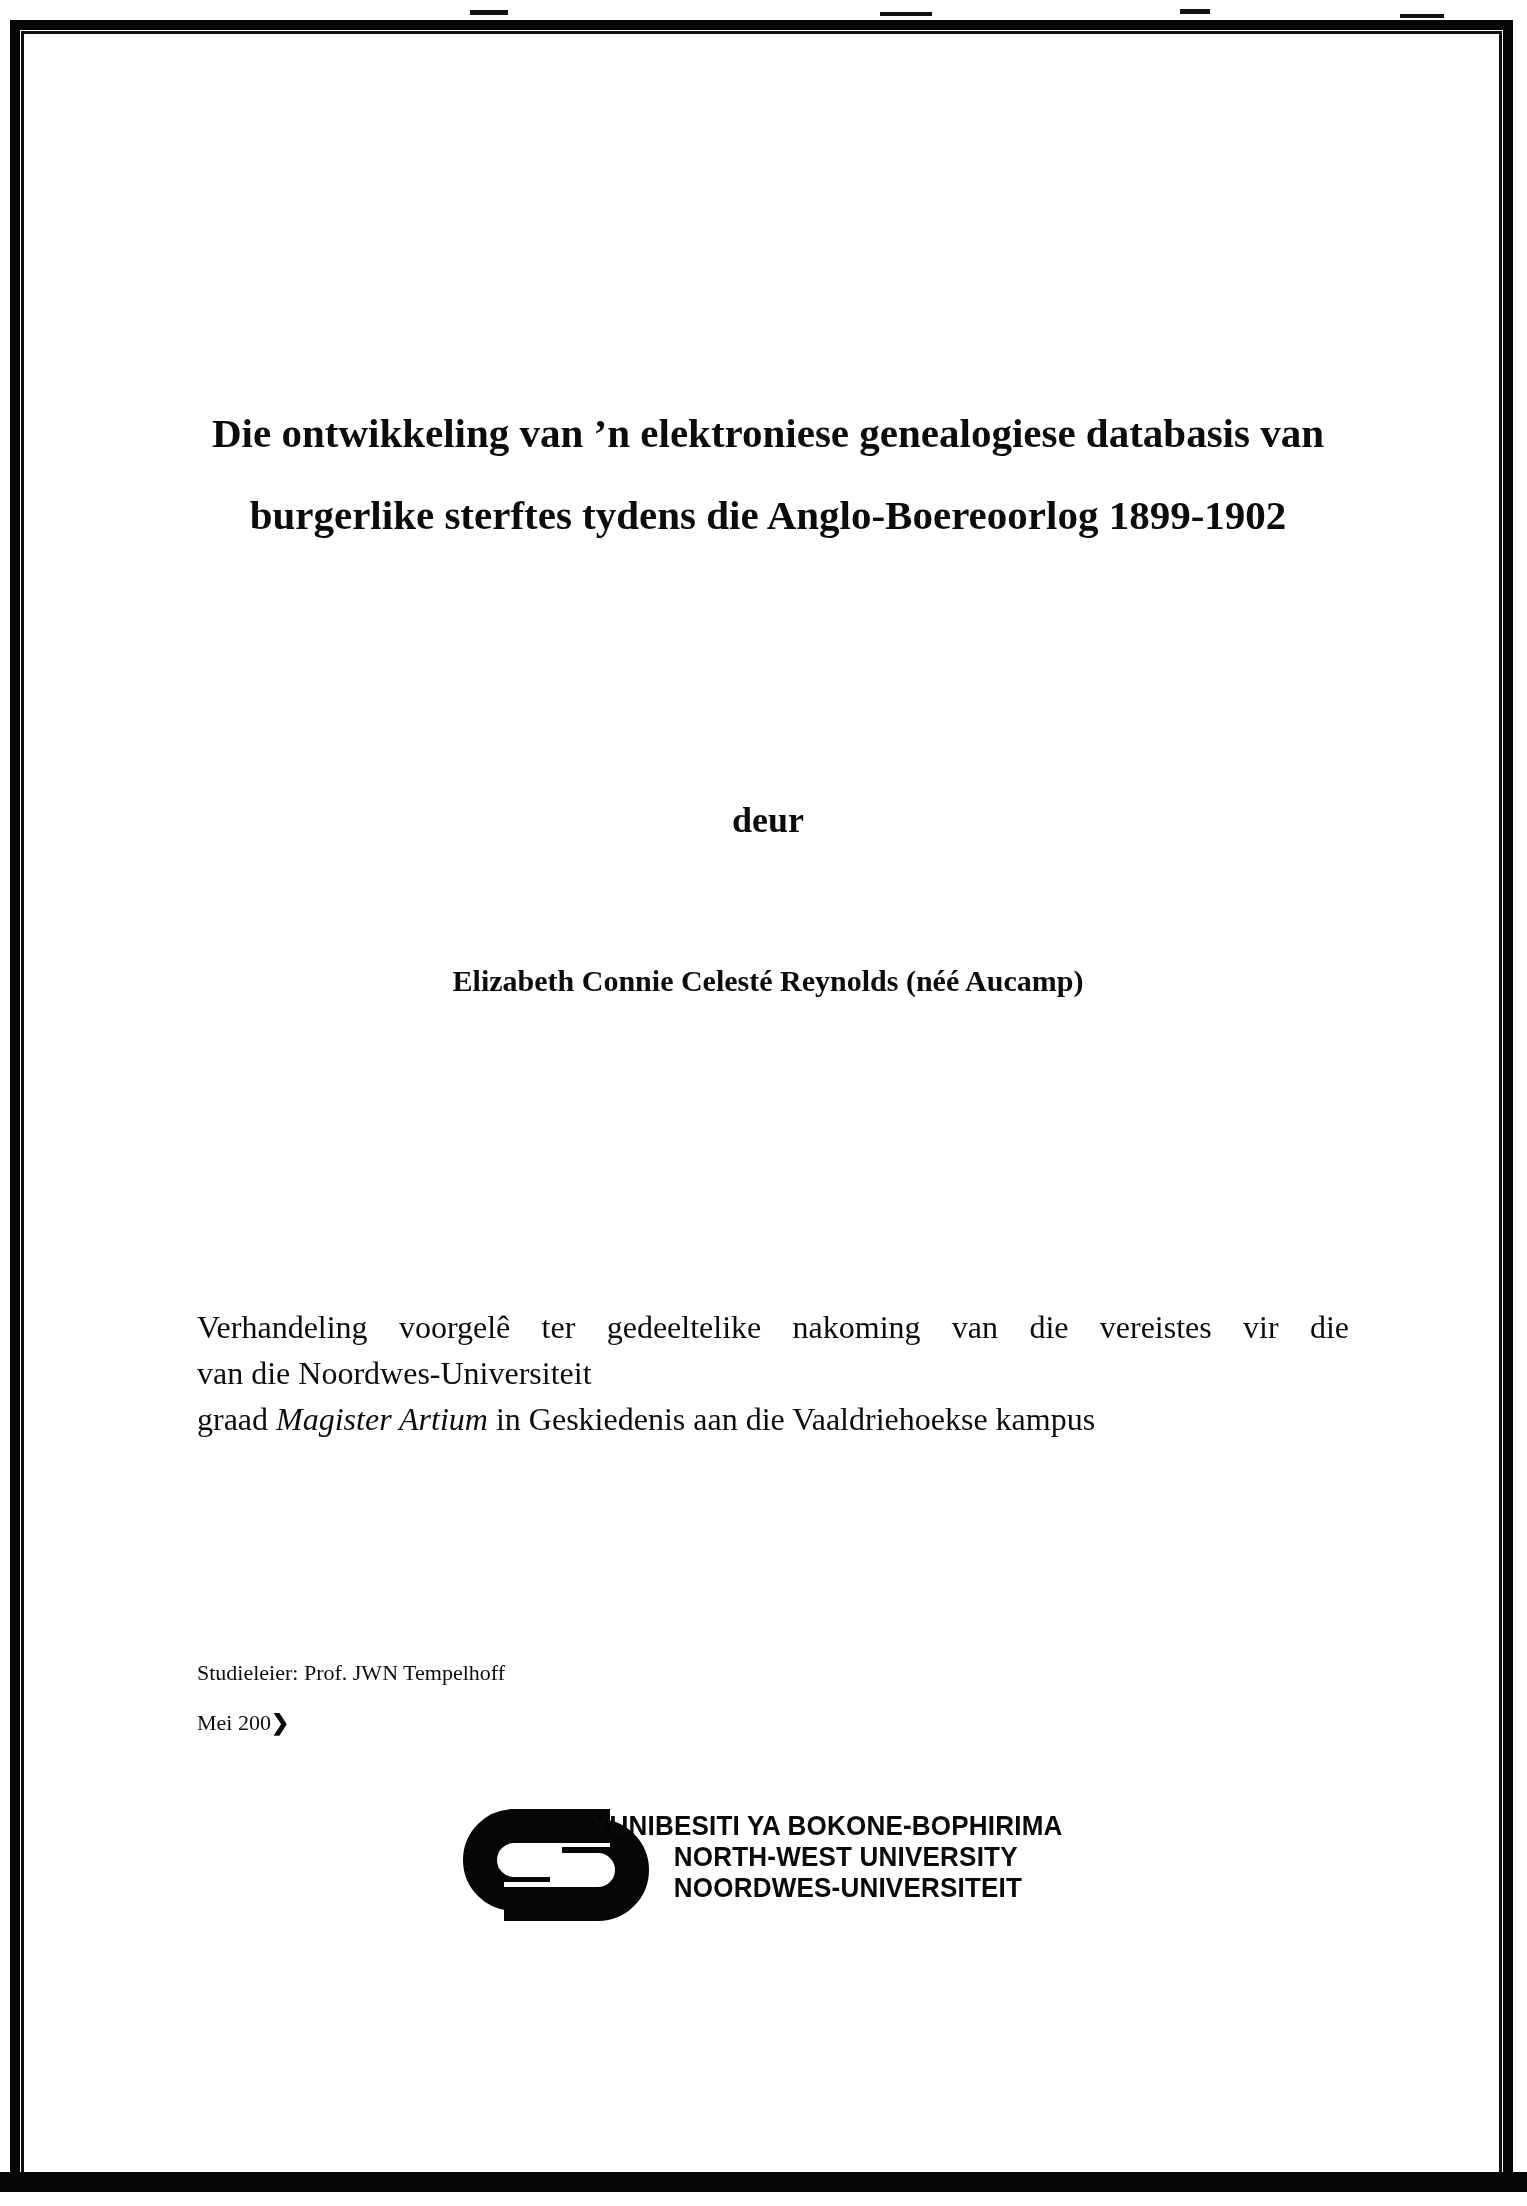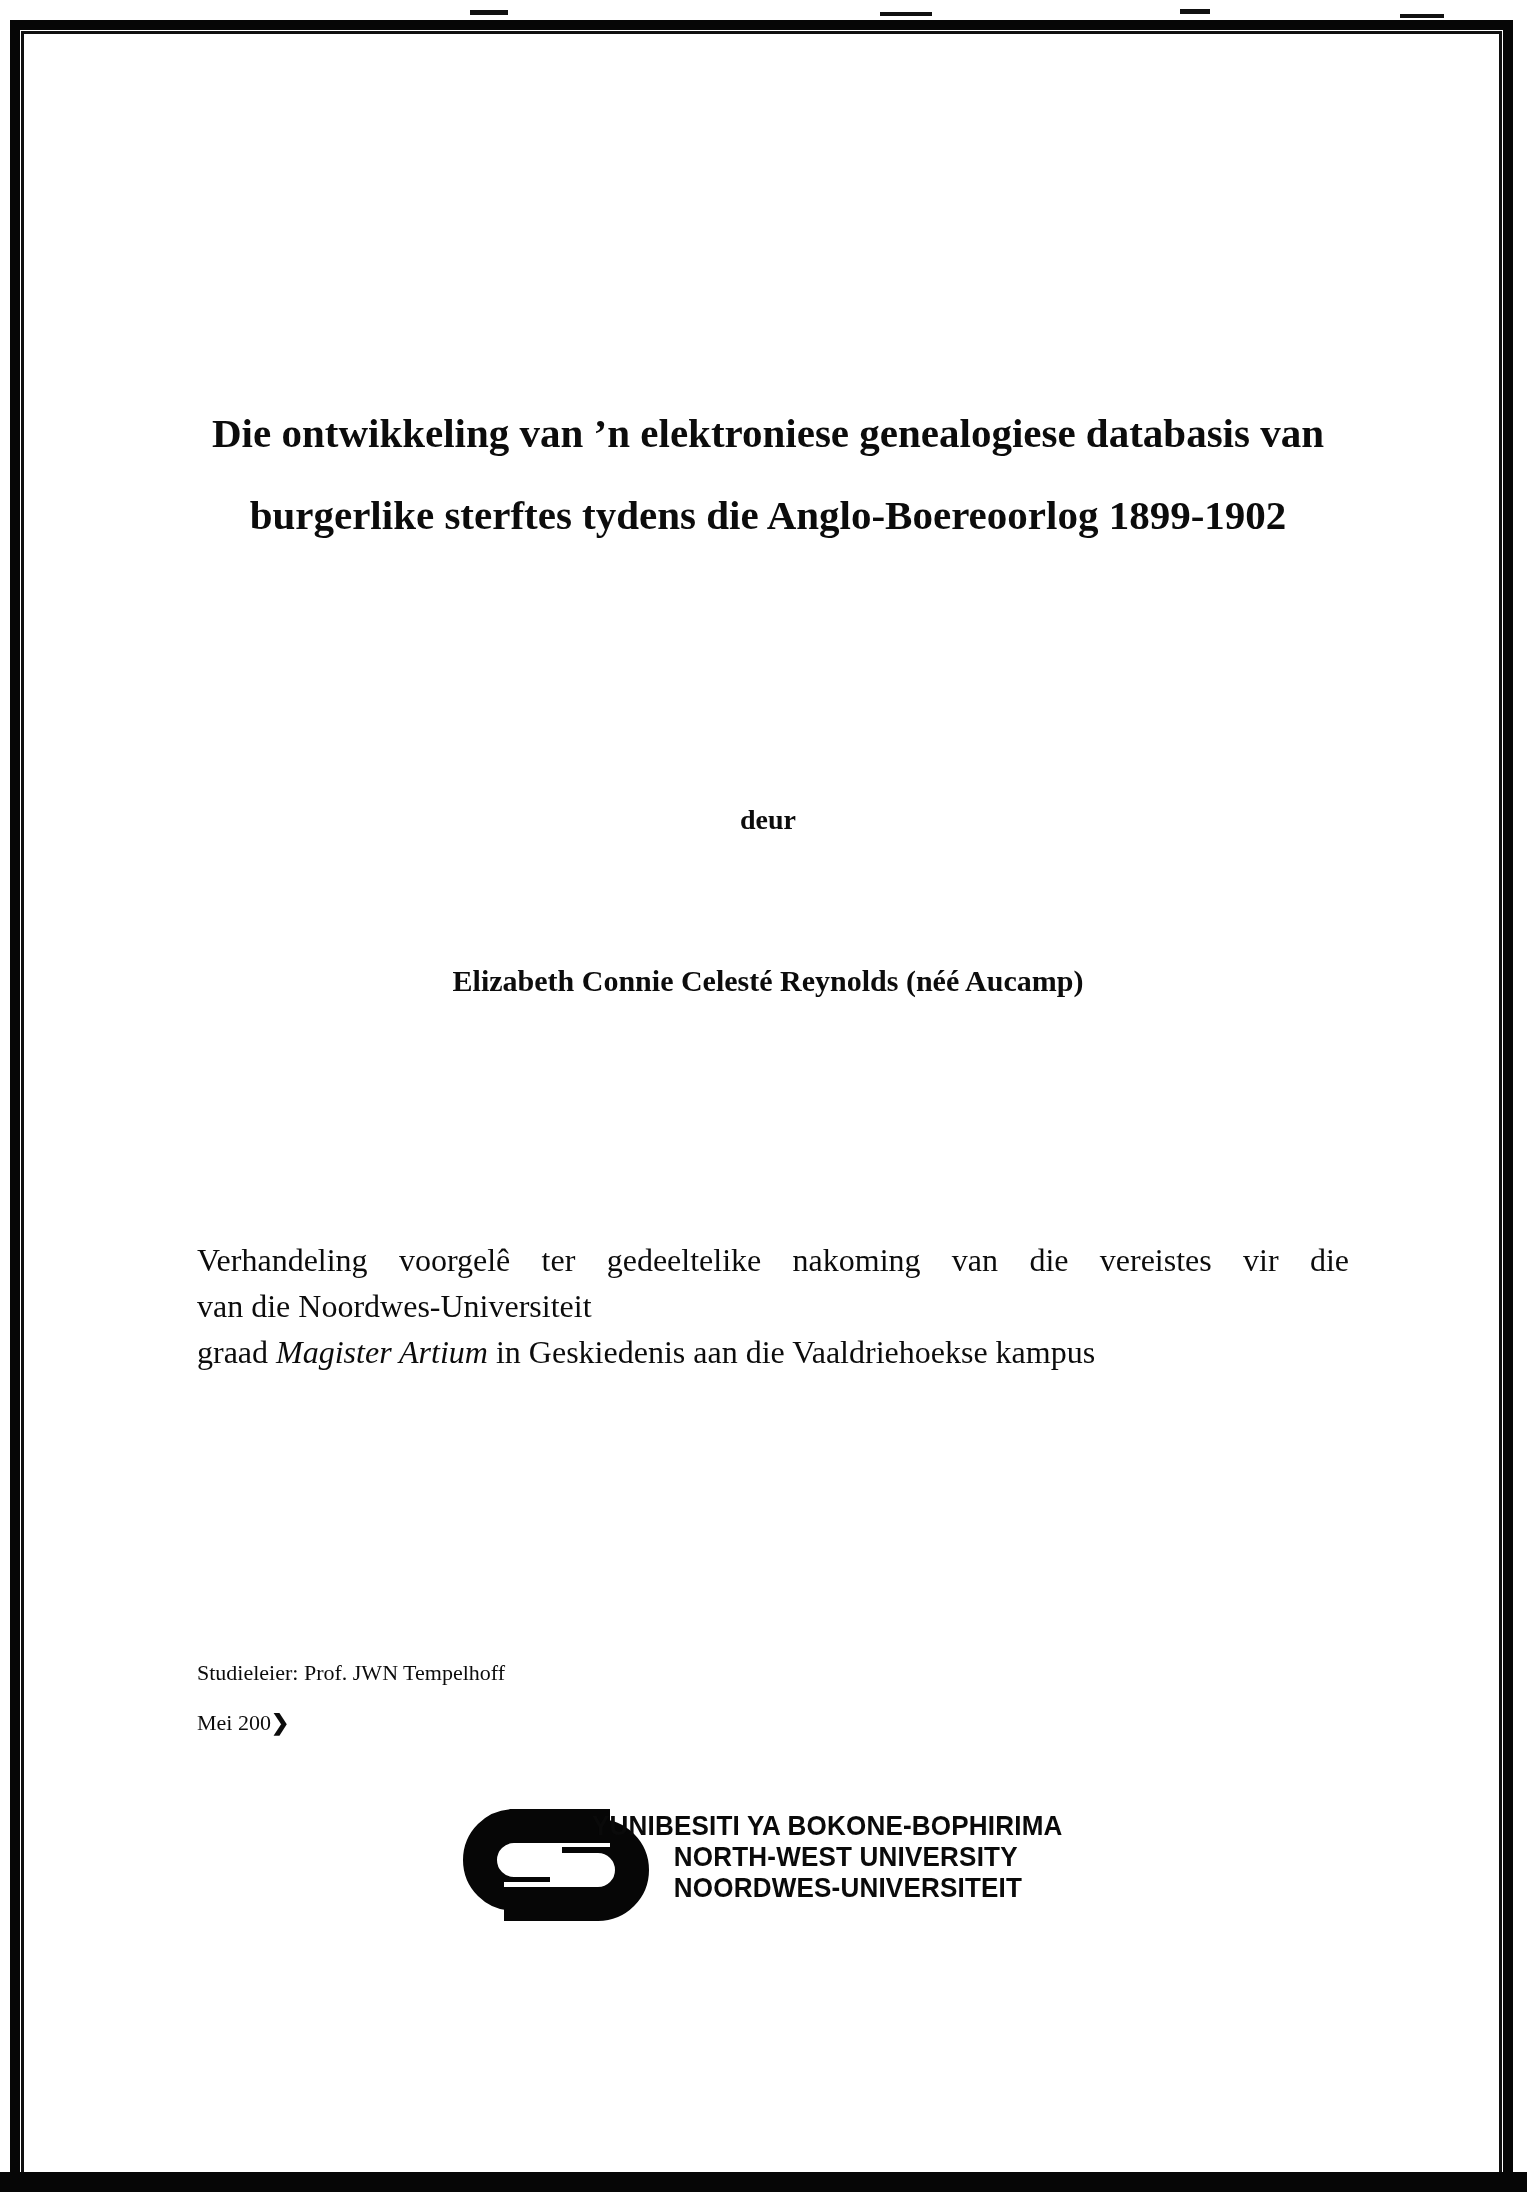--- a/index.html
+++ b/index.html
@@ -20,24 +20,24 @@
   .bottom-strip{
     position:absolute;left:0;top:2172px;width:1527px;height:20px;
     background:#060606;
   }
   .speckle{position:absolute;background:#111;}
   
   .center-col{
     position:absolute;left:190px;width:1156px;text-align:center;font-weight:bold;
   }
   .doc-title{top:392px;font-size:41px;line-height:82px;}
-  .byline{top:800px;font-size:28px;line-height:40px;}
+  .byline{top:800px;font-size:36px;line-height:40px;}
   .author{top:958px;font-size:30px;line-height:46px;}
   .submission{
-    position:absolute;left:197px;top:1237px;width:1152px;
+    position:absolute;left:197px;top:1304px;width:1152px;
     font-size:32px;line-height:46px;text-align:left;
   }
   .submission .justified{
     text-align:justify;text-align-last:justify;
   }
   .submission .ital{font-style:italic;}
   .supervisor-block{
     position:absolute;left:197px;top:1648px;
     font-size:22px;line-height:50px;
   }

